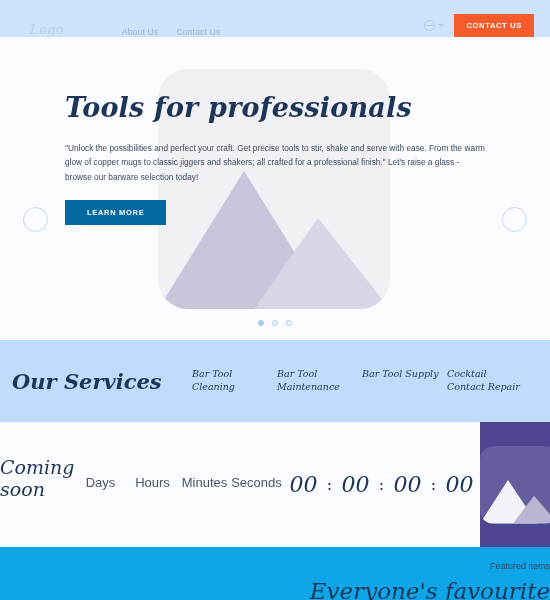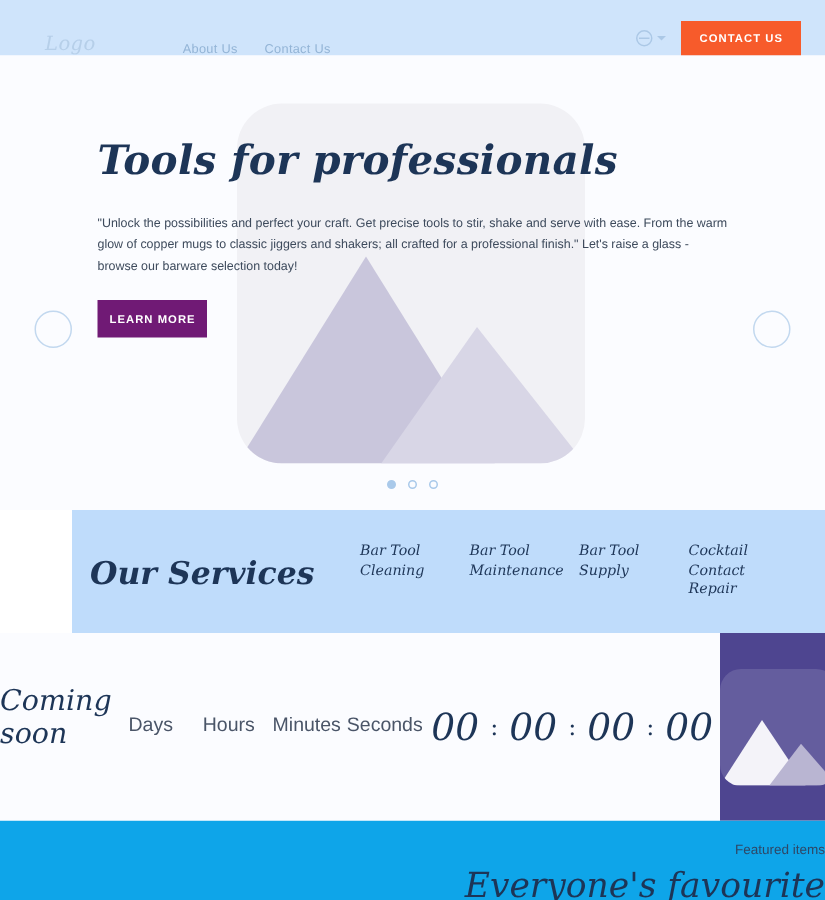--- a/index.html
+++ b/index.html
@@ -112,26 +112,26 @@
     margin-bottom: 18px;
   }
   .hero-text {
     font-size: 8.3px;
     line-height: 1.72;
     color: #3d4a5c;
     width: 420px;
     margin-bottom: 16px;
   }
   .btn-learn {
-    background: #701a75;
+    background: #0369a1;
     color: #ffffff;
     font-size: 7.5px;
     font-weight: bold;
     letter-spacing: .7px;
-    padding: 8px 8px;
+    padding: 8px 22px;
     border: none;
     cursor: pointer;
   }
   .car-arrow {
     position: absolute;
     top: 170px;
     width: 25px; height: 25px;
     border: 1px solid #c2d8ef;
     border-radius: 50%;
     background: transparent;
@@ -158,21 +158,20 @@
   }
   .dot.active { background: #a9c9ea; }
 
   
   .services {
     height: 82px;
     background: #bfdcfb;
     display: flex;
     align-items: center;
     padding: 0 18px 0 12px;
-    margin-left: 48px;
   }
   .services-title {
     font-family: "DejaVu Serif", serif;
     font-style: italic;
     font-size: 21px;
     color: #1d3557;
     width: 180px;
     flex: 0 0 auto;
   }
   .services-list {
@@ -220,21 +219,21 @@
     width: 52px;
     text-align: center;
   }
   .cd-values {
     display: flex;
     align-items: center;
   }
   .cd-num {
     font-family: "DejaVu Serif", serif;
     font-style: italic;
-    font-size: 25px;
+    font-size: 22px;
     color: #1d3557;
     width: 42px;
     text-align: center;
   }
   .cd-sep {
     font-family: "DejaVu Serif", serif;
     font-size: 16px;
     color: #1d3557;
     width: 10px;
     text-align: center;

